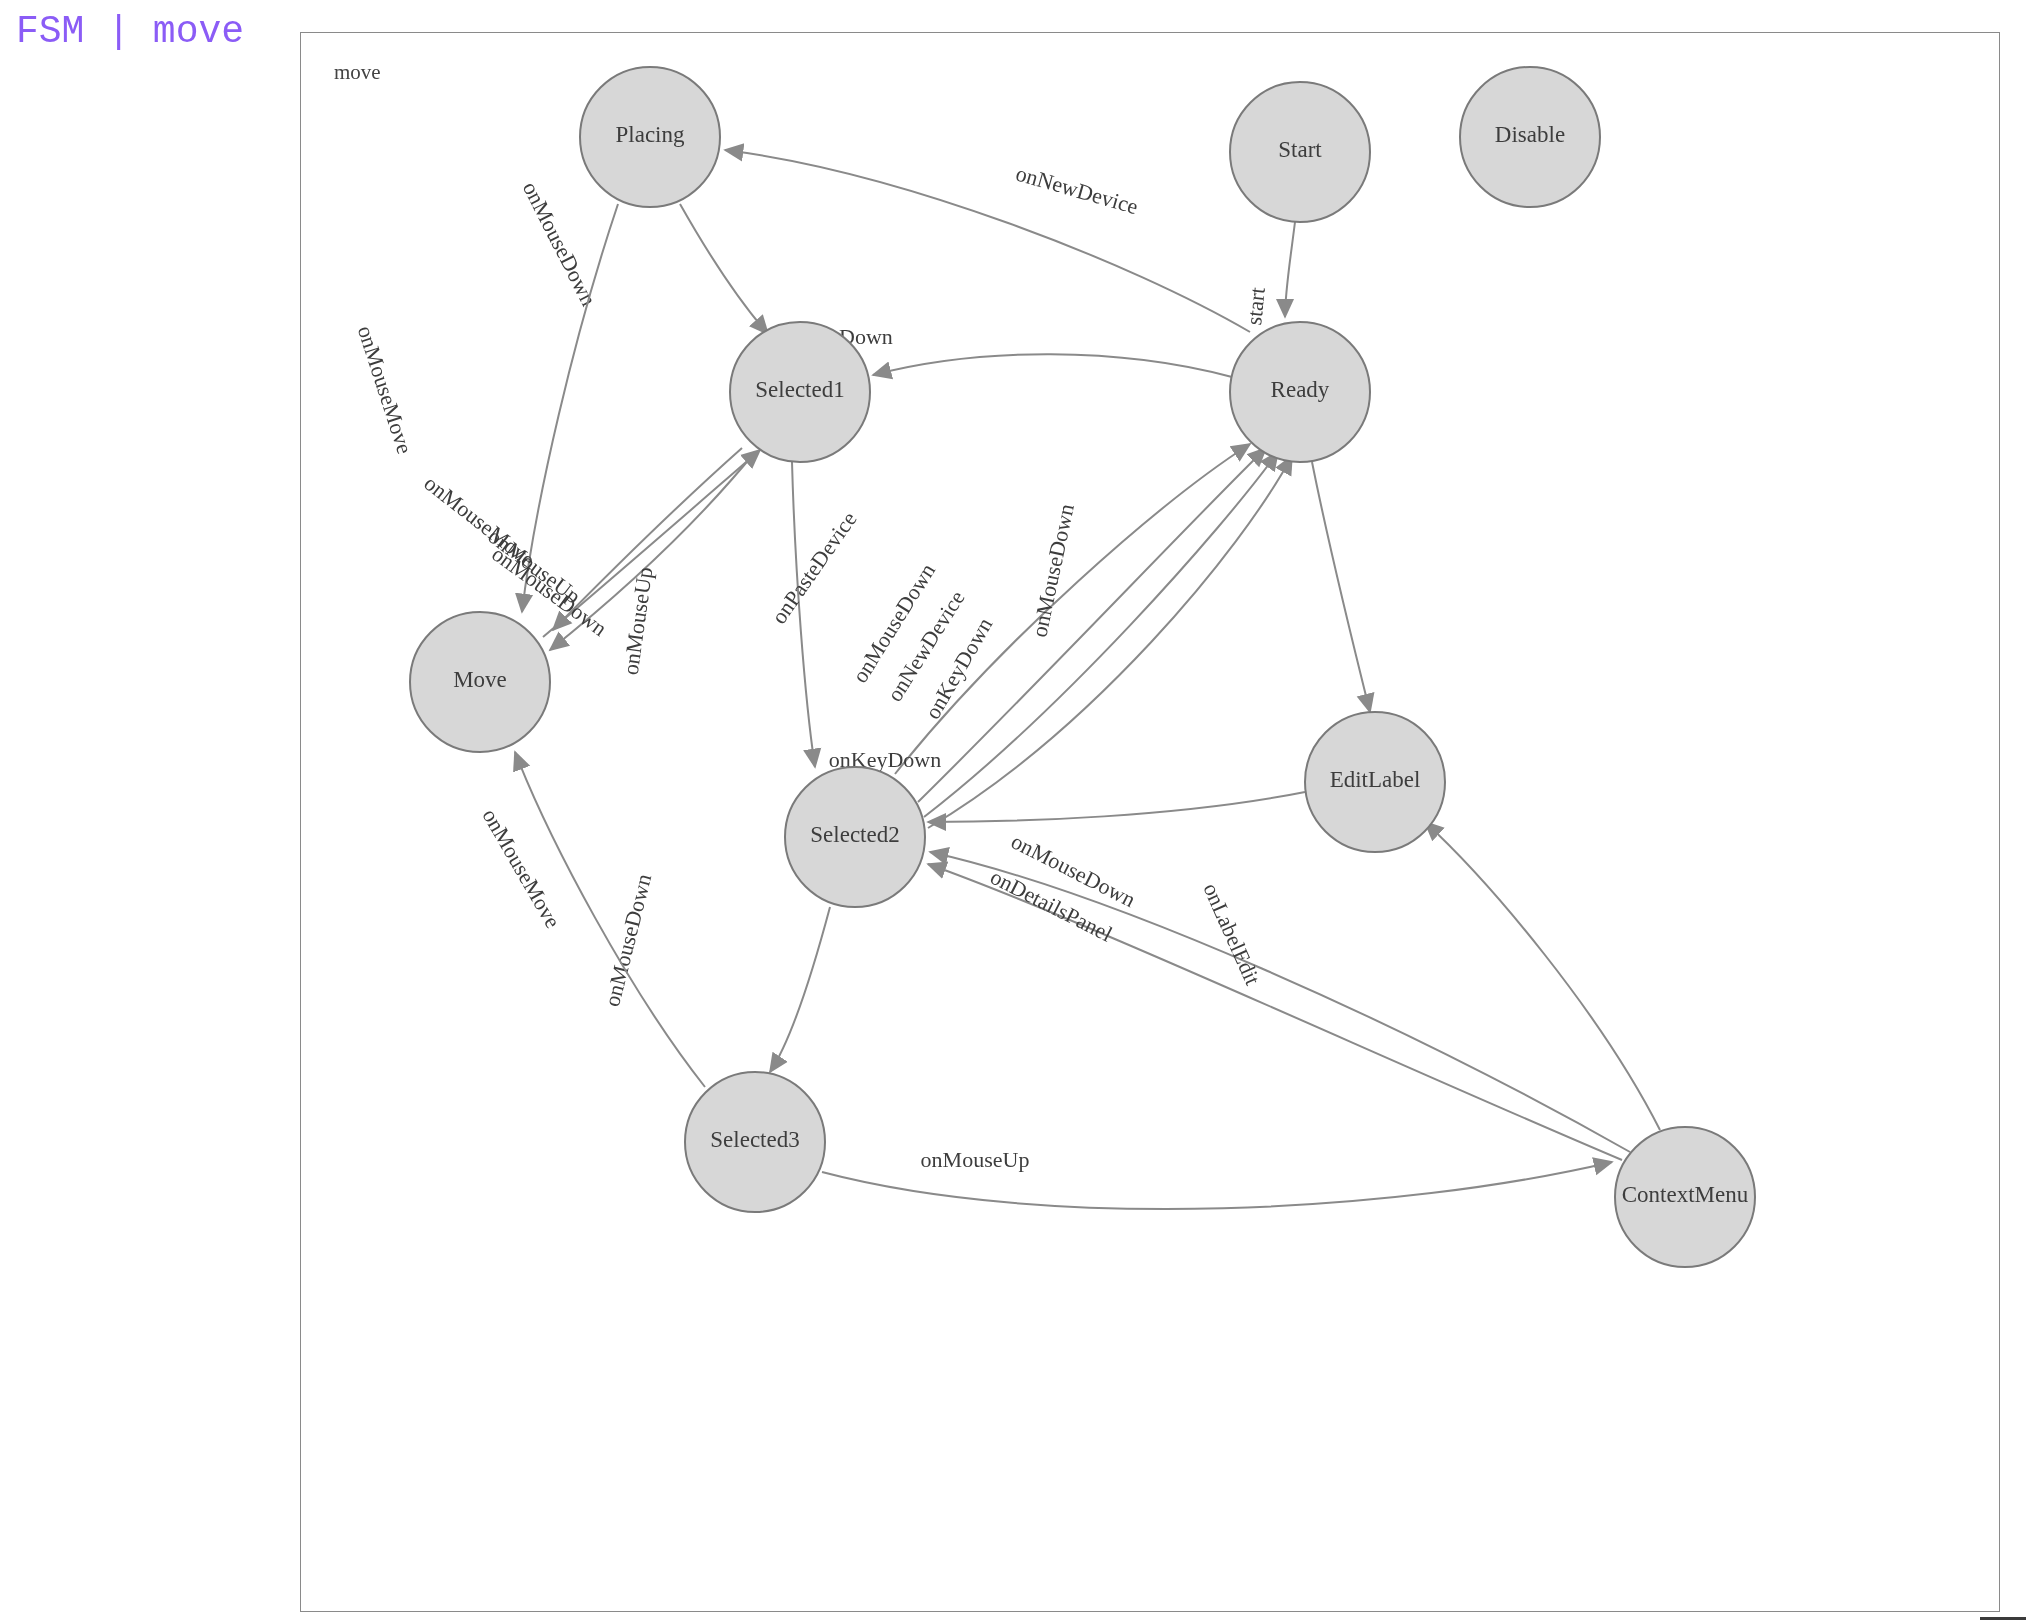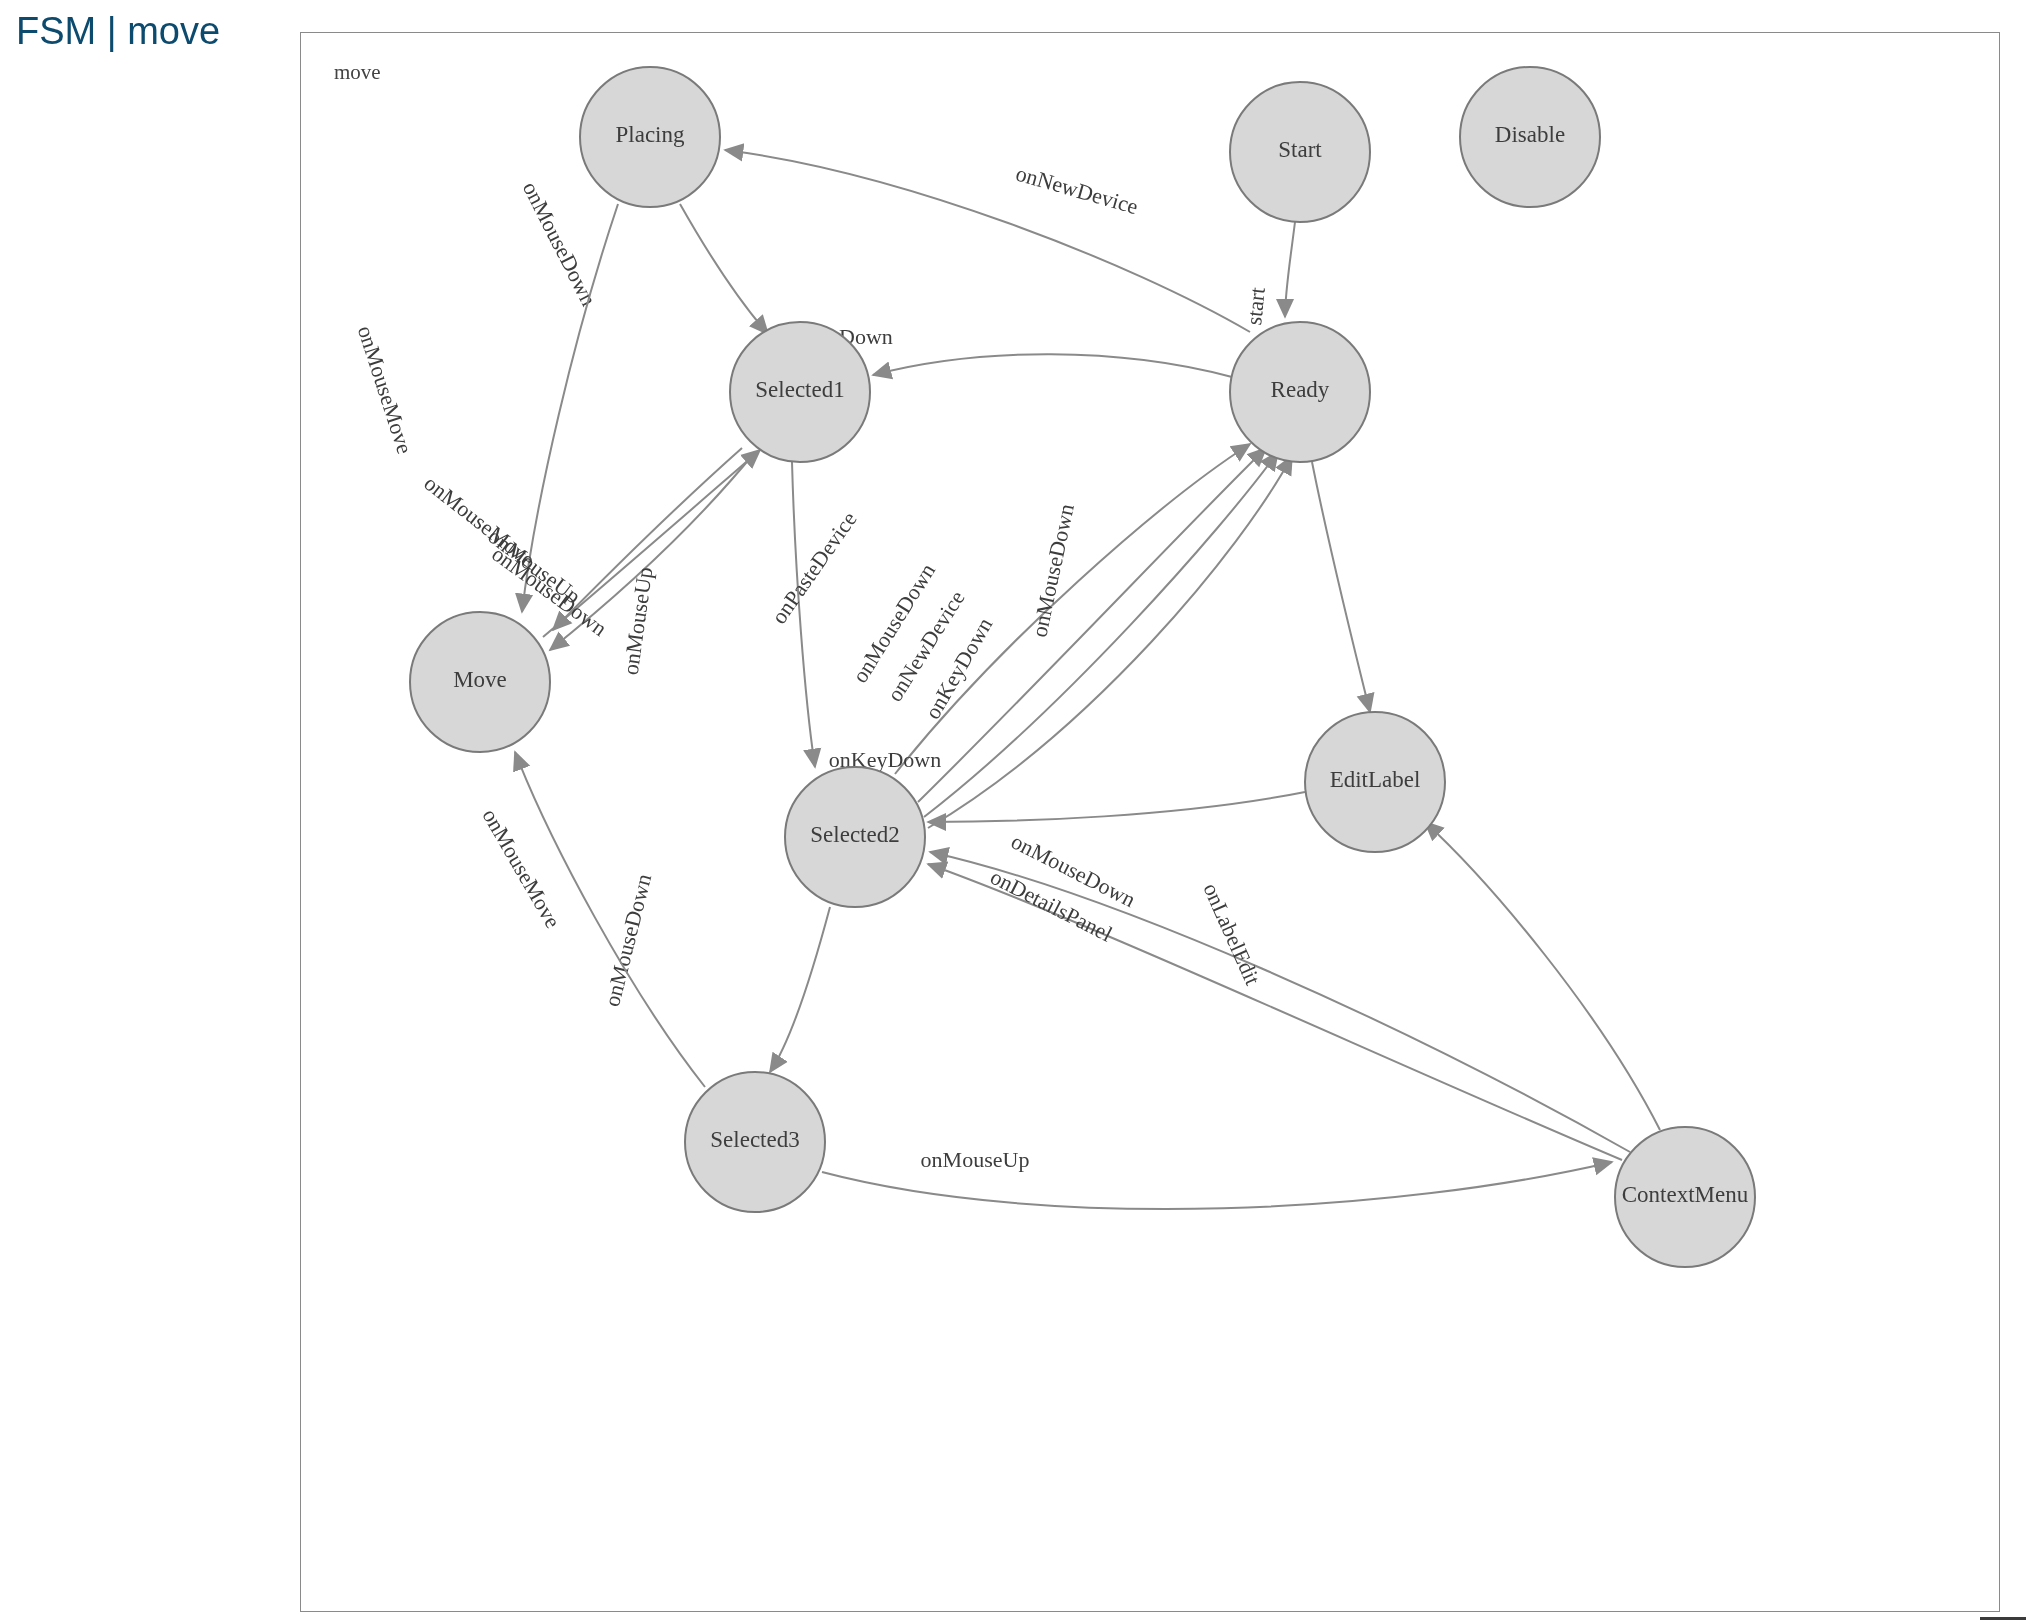--- a/index.html
+++ b/index.html
@@ -17,22 +17,22 @@
   #root {
     position: relative;
     width: 2034px;
     height: 1624px;
   }
   #page-title {
     position: absolute;
     left: 16px;
     top: 10px;
     font-size: 38px;
-    color: #0c4a6e;
-    font-family: Liberation Sans, sans-serif;
+    color: #8b5cf6;
+    font-family: Liberation Mono, monospace;
     white-space: nowrap;
   }
   #diagram-frame {
     position: absolute;
     left: 300px;
     top: 32px;
     width: 1700px;
     height: 1580px;
     border: 1px solid #8a8a8a;
     background: #ffffff;

